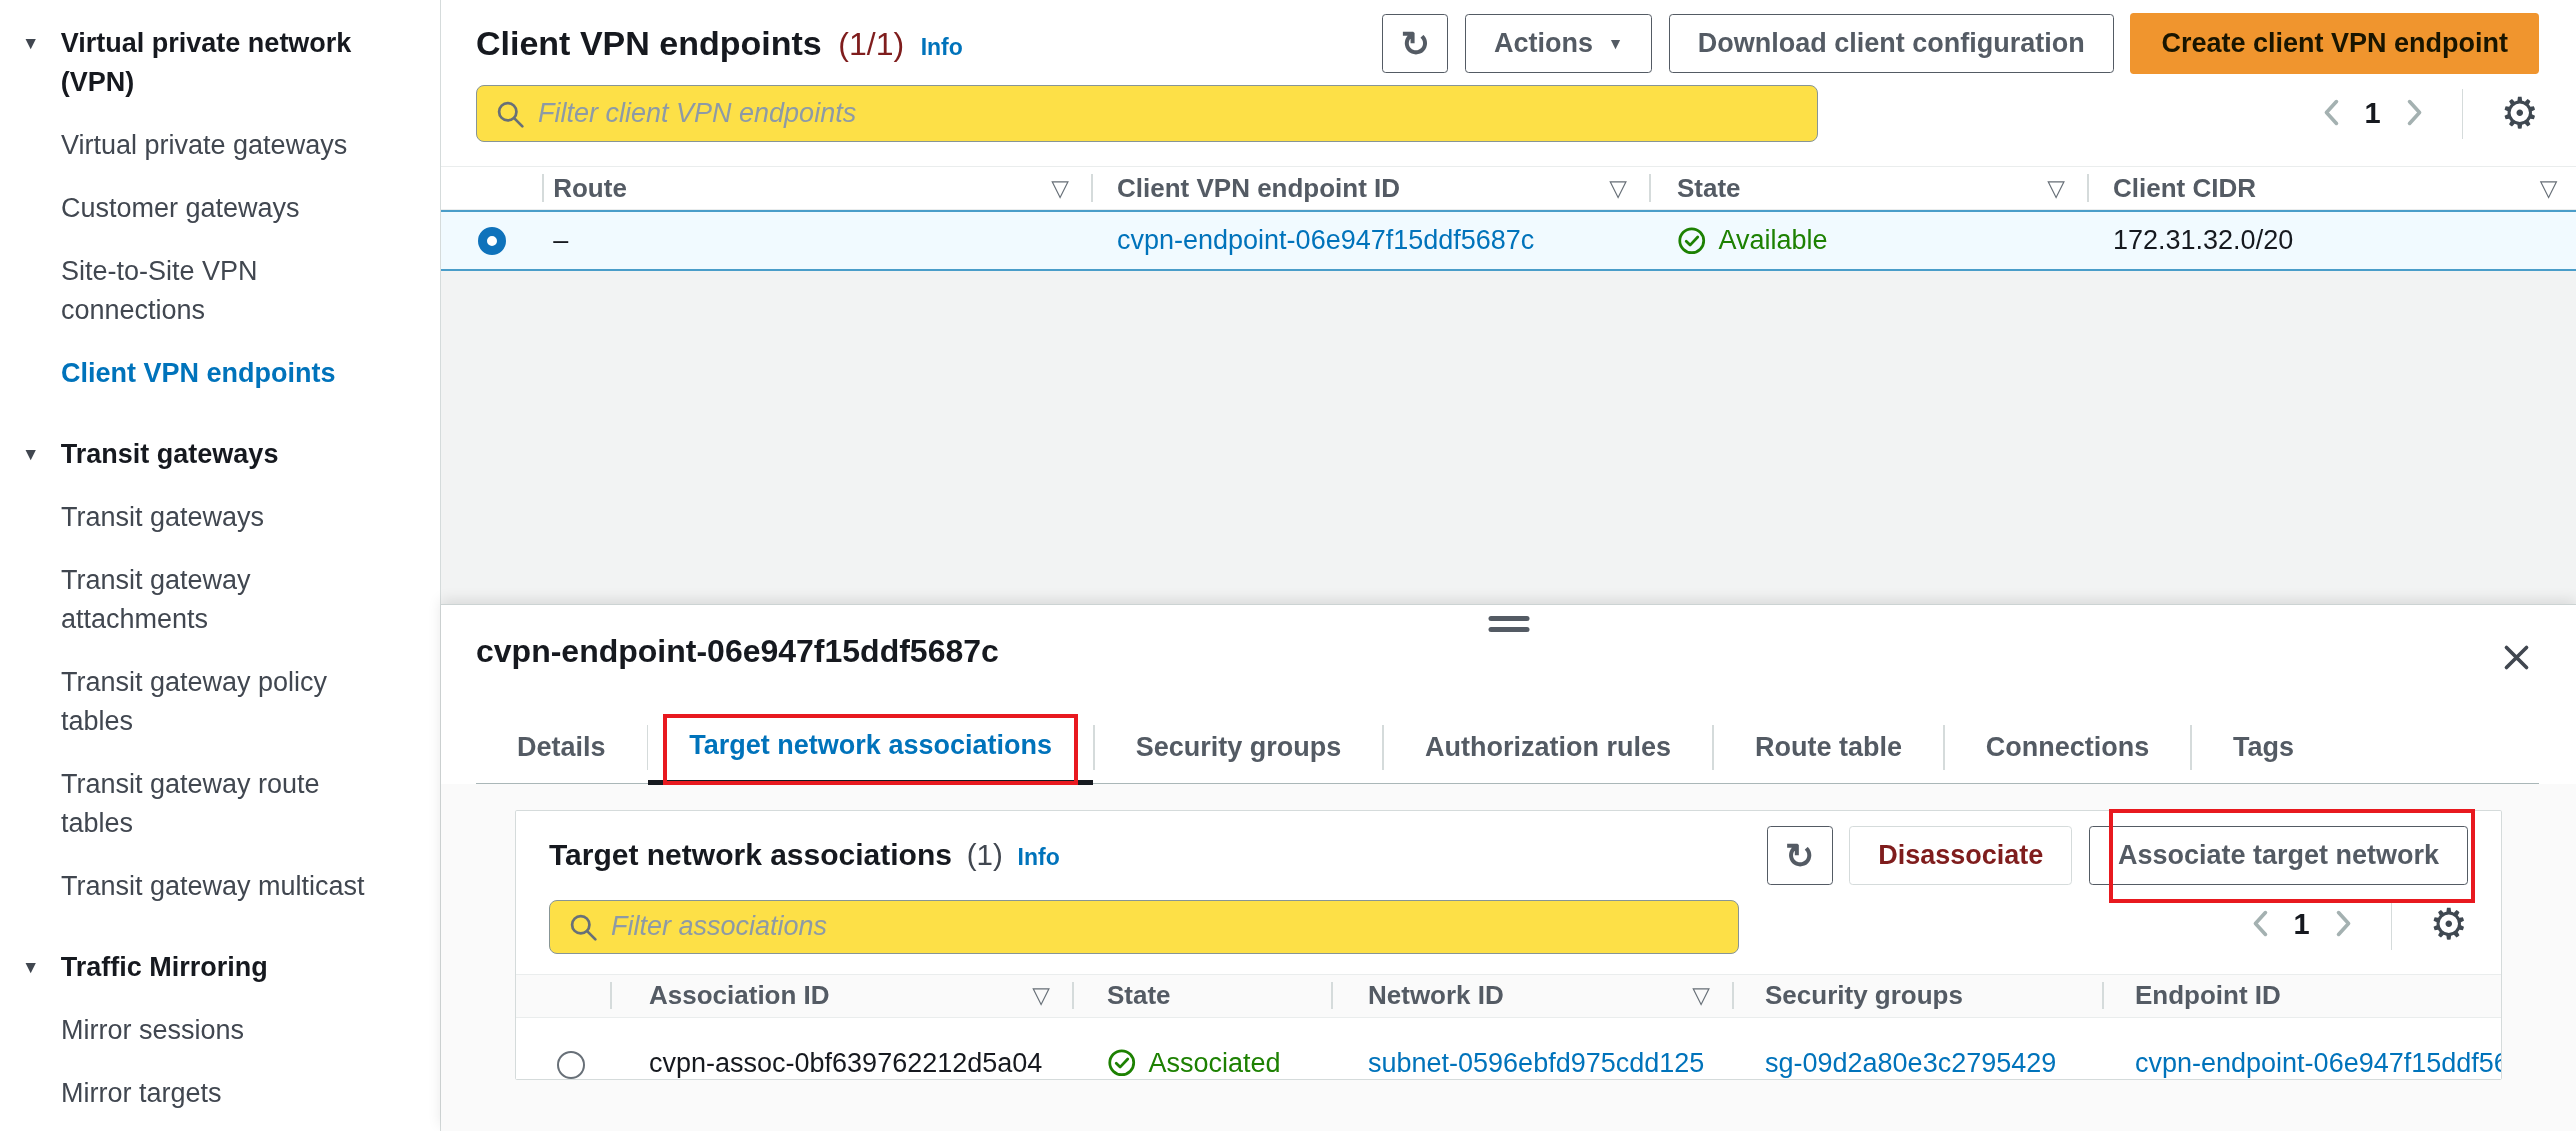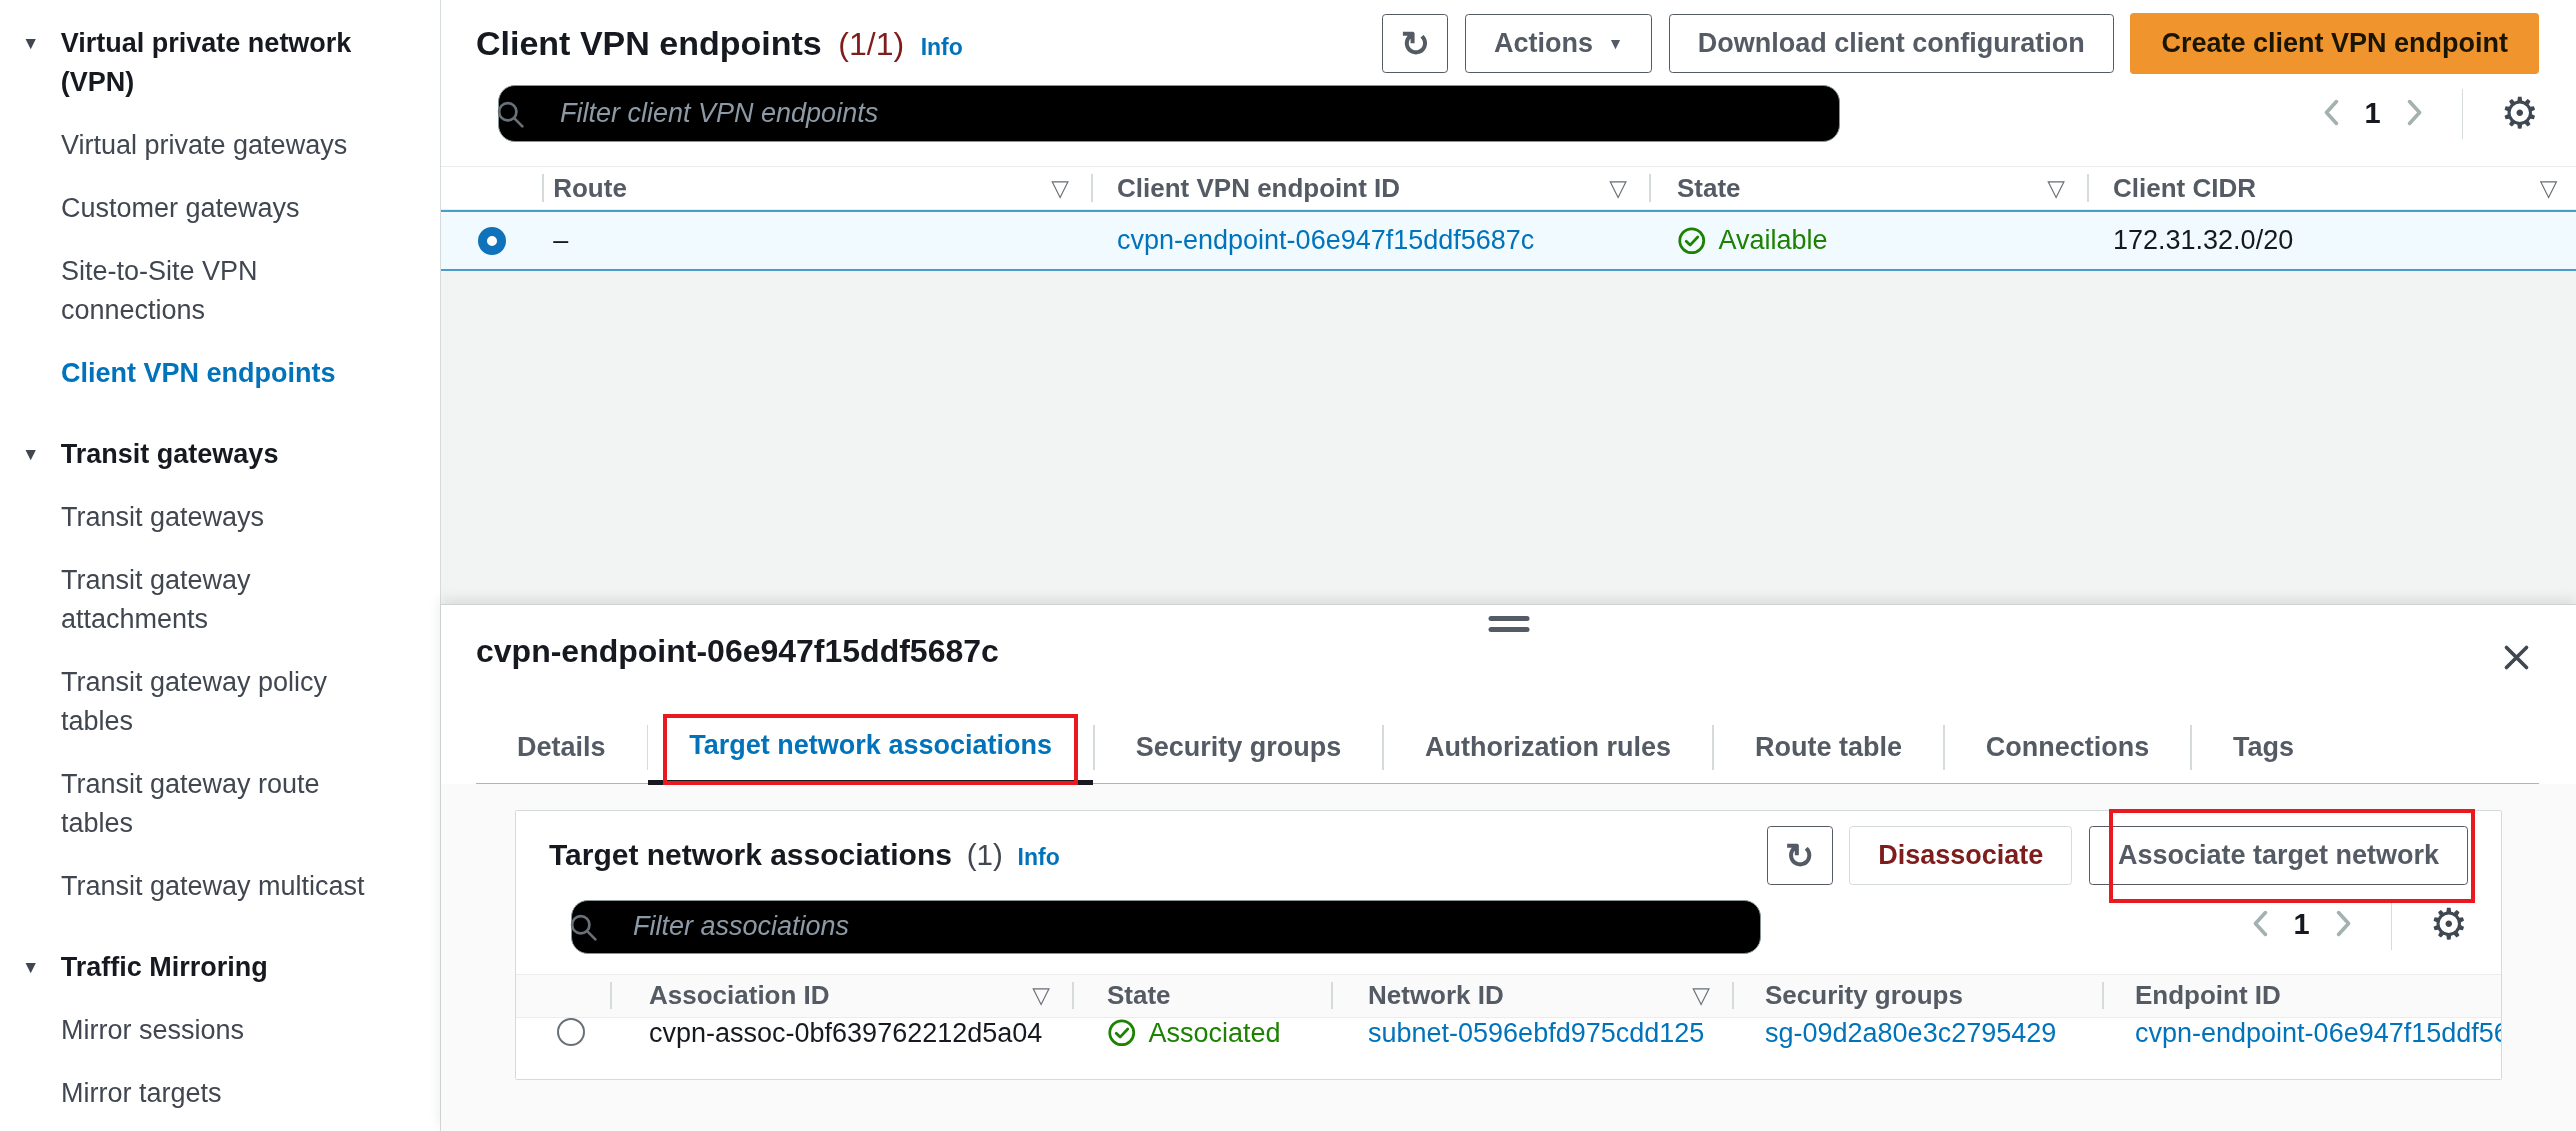--- a/index.html
+++ b/index.html
@@ -42,23 +42,23 @@
     display: flex; align-items: center; gap: 14.8px; cursor: pointer; font-family: inherit; }
   .btn.icon-btn { width: 66px; padding: 0; justify-content: center; }
   .refresh-glyph { font-size: 35px; font-weight: bold; color: #545b64; line-height: 1; }
   .btn.disabled { border-color: #d5dbdb; color: #7f1d1d; cursor: default; align-items: center; }
   .btn.primary { background: #f0952e; border: none; color: #191500; height: 61px; padding: 0 31px; }
   .caret { font-size: 15.7px; color: #545b64; }
 
   .filter-row { display: flex; align-items: center; padding: 11px 37px 0 35px; }
   .search-box { position: relative; }
   .search-box.top { width: 1342px; }
-  .search-box input { width: 100%; height: 57px; border: 1.8px solid #879596; border-radius: 17px;
+  .search-box input { width: 100%; height: 57px; border: 1.8px solid #879596; border-radius: 8px;
     padding: 0 18.5px 0 61px; font-size: 27px; font-style: italic; color: #545b64;
-    font-family: inherit; background: #000000; outline: none; margin-left: 22px; }
+    font-family: inherit; background: #fde047; outline: none; }
   .search-box input::placeholder { color: #8d9aa6; font-style: italic; opacity: 1; }
   .search-icon { position: absolute; left: 18.5px; top: 14px; }
 
   .pager { margin-left: auto; display: flex; align-items: center; gap: 24px; }
   .page-num { font-size: 29px; font-weight: bold; color: #16191f; }
   .chev { cursor: pointer; display: block; }
   .vsep { width: 1.8px; height: 50px; background: #d5dbdb; margin: 0 13px; }
   .gear { font-size: 43px; color: #3f4851; line-height: 1; cursor: pointer; }
 
   
@@ -124,21 +124,21 @@
   .search-box.card-search input { height: 54px; }
   .search-box.card-search .search-icon { top: 12px; }
 
   .ctable { margin-top: 20px; }
   .cthead { display: flex; align-items: stretch; height: 44px; background: #fafafa;
     border-top: 1.8px solid #eaeded; border-bottom: 1.8px solid #eaeded;
     font-size: 26px; font-weight: bold; color: #545b64; }
   .k0 { width: 96px; } .k1 { width: 462px; padding-left: 37px; }
   .k2 { width: 259px; padding-left: 33px; } .k3 { width: 401px; padding-left: 35px; }
   .k4 { width: 370px; padding-left: 31px; } .k5 { flex: 1; padding-left: 31px; overflow: hidden; white-space: nowrap; }
-  .crow { display: flex; align-items: flex-start; height: 61px; font-size: 27px; background: #fff; cursor: pointer; }
+  .crow { display: flex; align-items: flex-end; height: 61px; font-size: 27px; background: #fff; cursor: pointer; }
   .crow .radio { margin-left: 41px; }
 </style>
 </head>
 <body>
 
 <nav class="sidebar">
 
   <div class="side-section">
     <div class="side-header">
       <span class="tri">▼</span>

